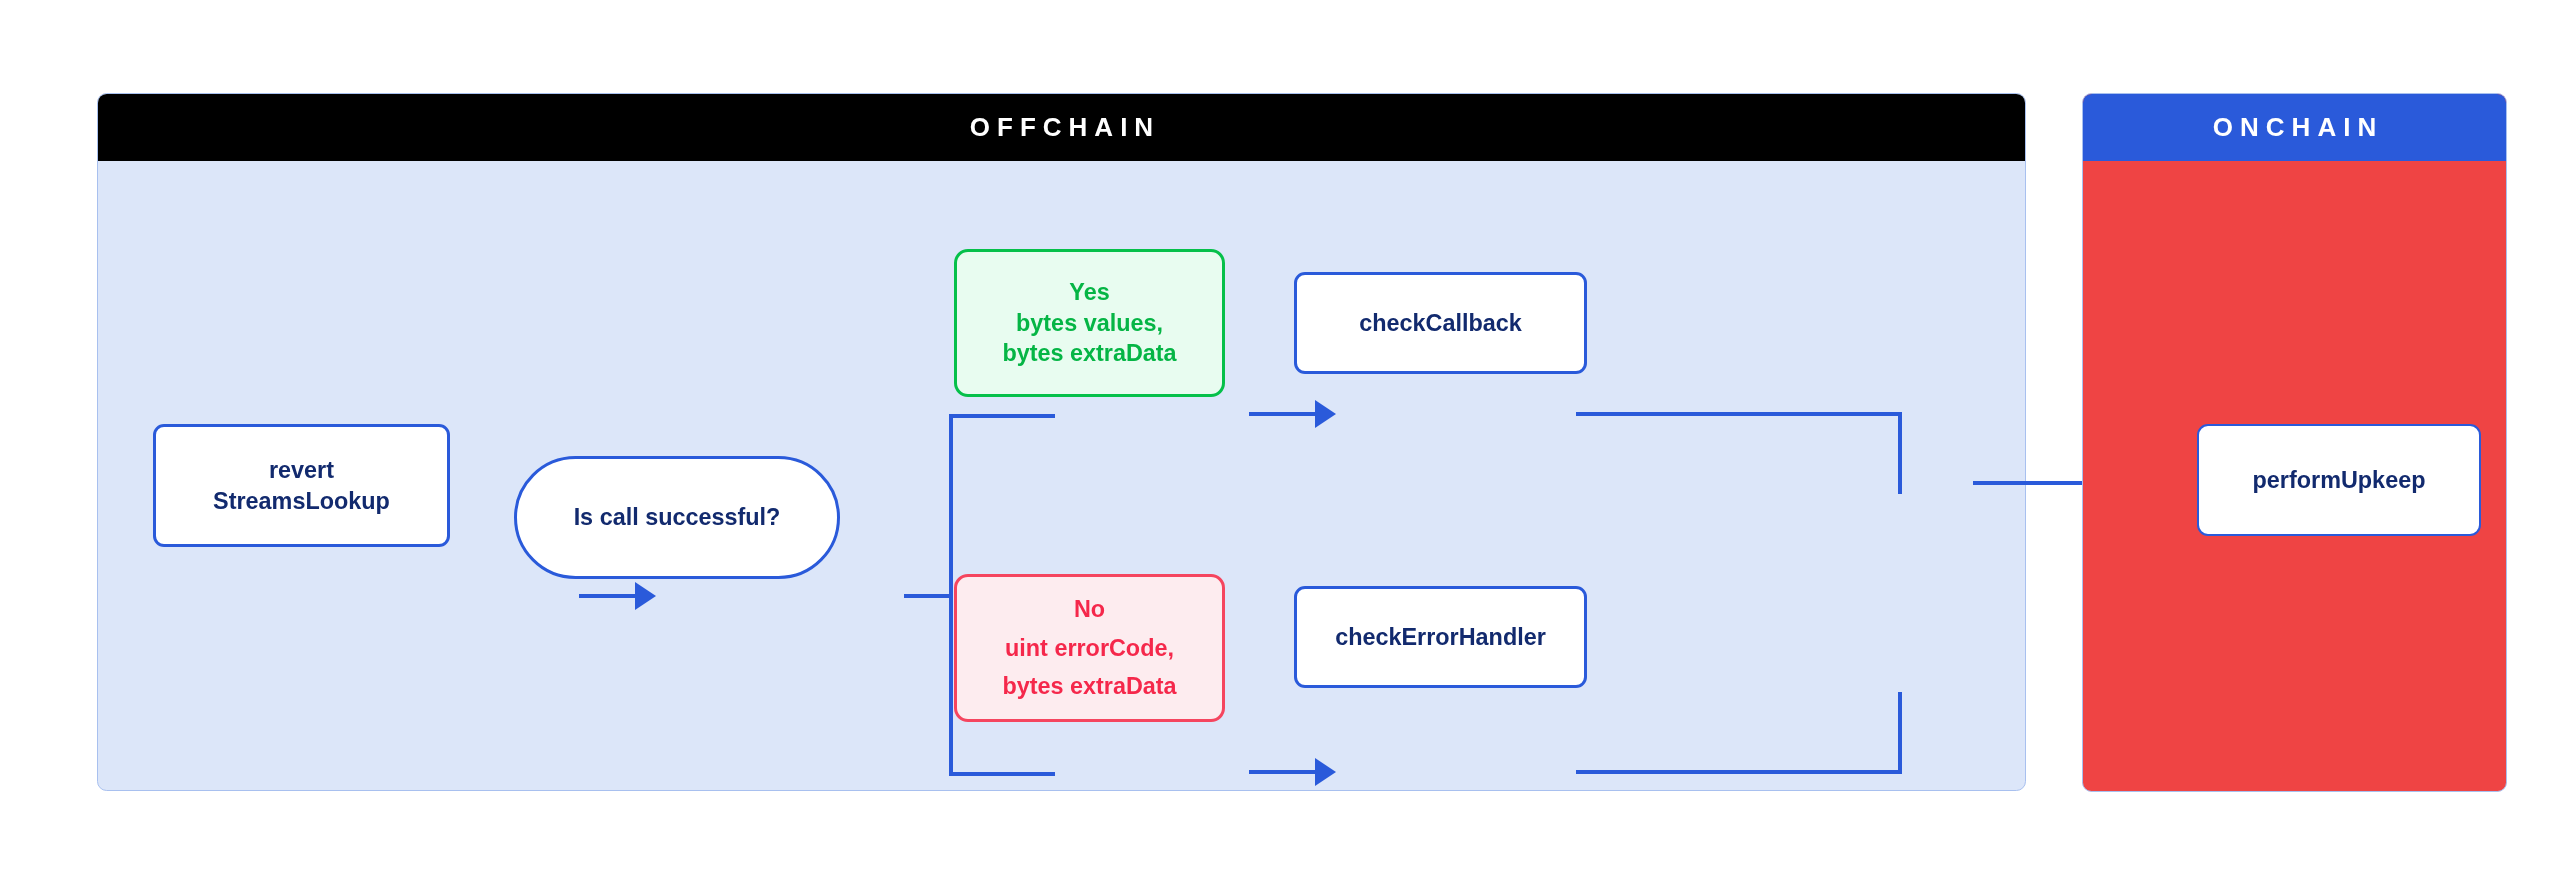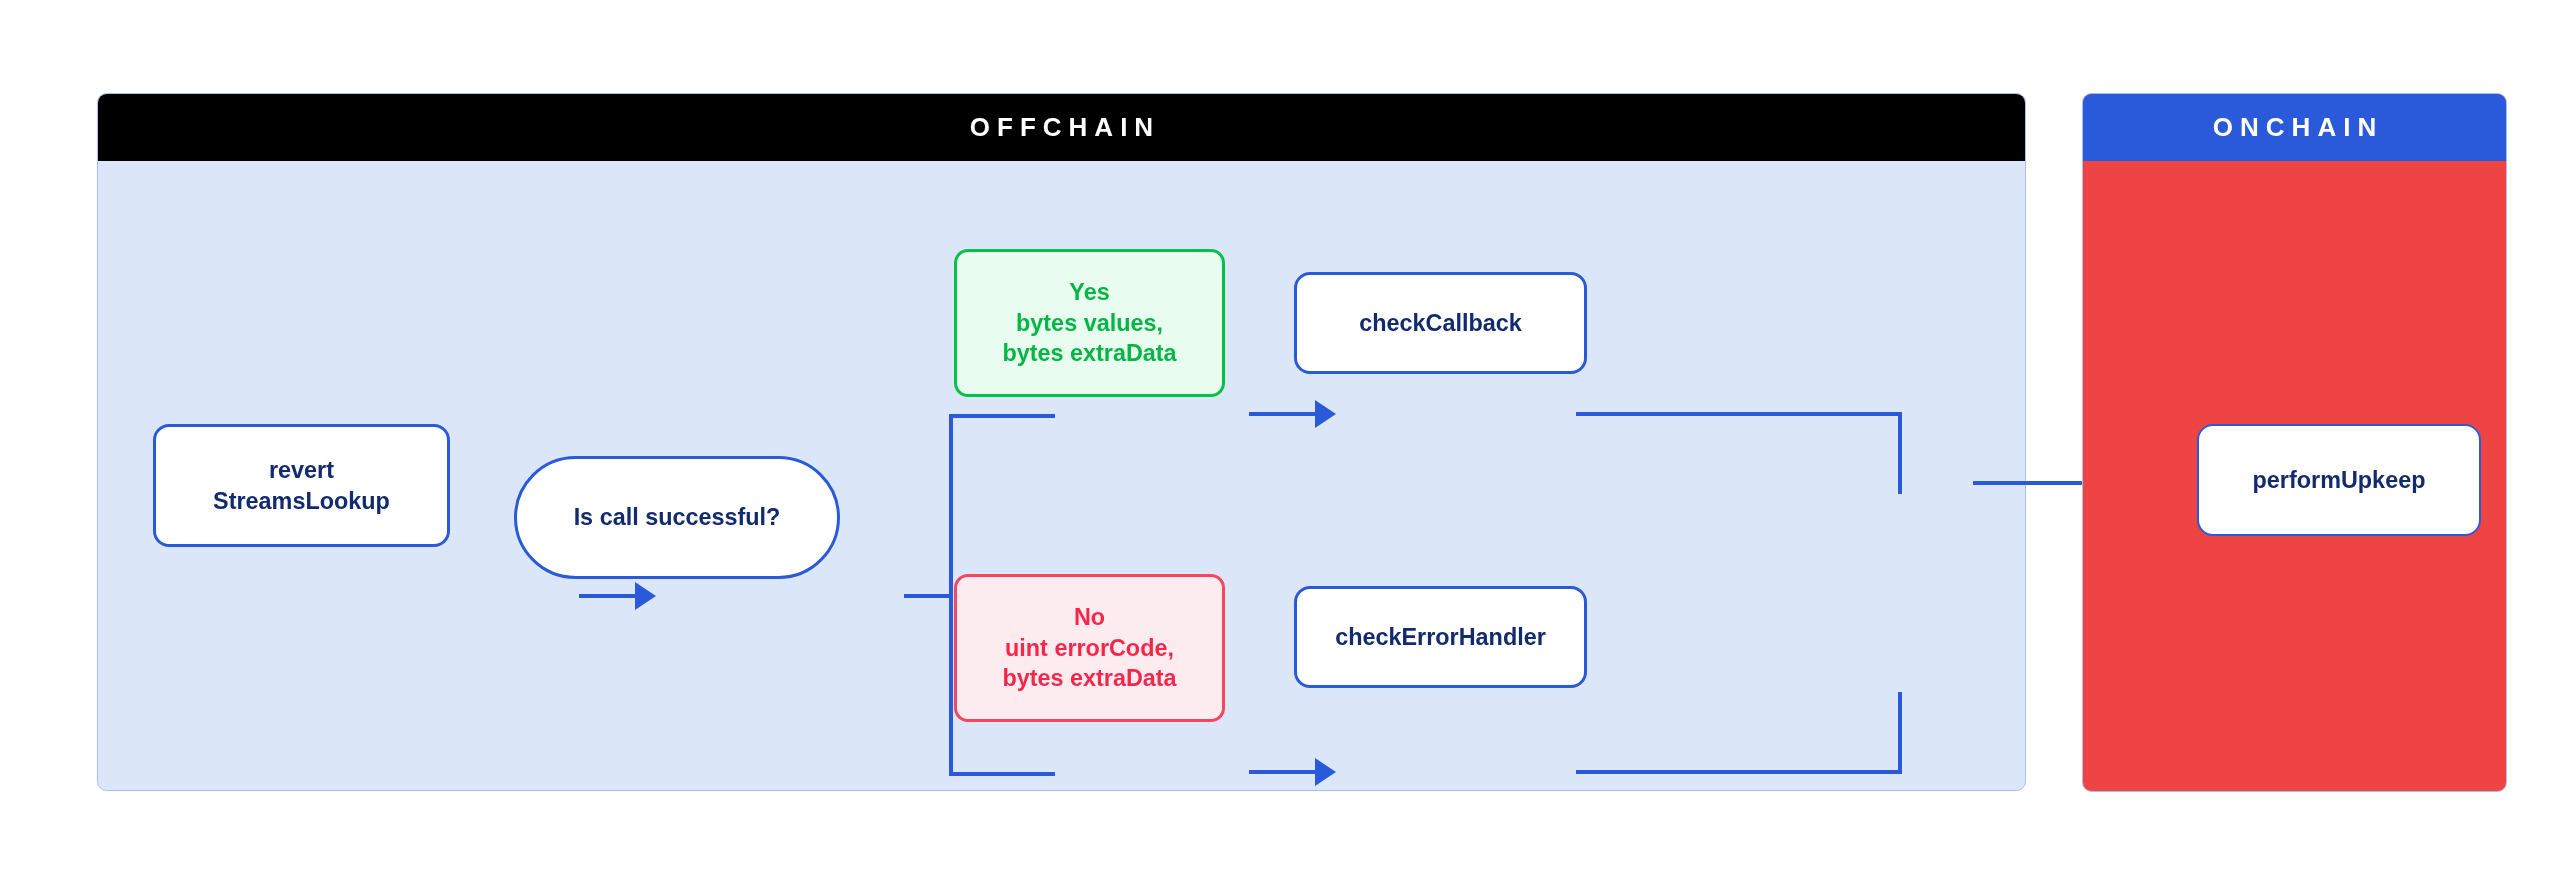--- a/index.html
+++ b/index.html
@@ -32,21 +32,21 @@
   #onchain-header{background:#2a5ada;}
 
   
   .node{
     position:absolute;box-sizing:border-box;
     display:flex;align-items:center;justify-content:center;
     text-align:center;font-weight:700;line-height:1.30;
     background:#ffffff;
   }
   .node.blue{
-    border:3.2px solid #2a5ada;border-radius:16px;
+    border:3.2px solid #2a5ada;border-radius:11px;
     color:#122a6e;font-size:23.4px;
   }
   .node.blue.thin{border-width:2.7px;}
   .node.pill{
     border:3.2px solid #2a5ada;border-radius:531px;
     color:#122a6e;font-size:23.4px;background:#fff;margin-top:32px;
   }
   .node.green{
     border:3.2px solid #05c04a;border-radius:14px;
     background:#e8fcf0;color:#05b545;font-size:23.4px;
@@ -105,21 +105,21 @@
   <div class="node pill" style="left:514px;top:424px;width:326px;height:123px;">
     <span>Is call successful?</span>
   </div>
 
   <div class="node green" style="left:954px;top:249px;width:271px;height:148px;flex-direction:column;">
     <span>Yes</span>
     <span>bytes values,</span>
     <span>bytes extraData</span>
   </div>
 
-  <div class="node red" style="left:954px;top:574px;width:271px;height:148px;flex-direction:column;">
+  <div class="node red" style="left:954px;top:574px;width:271px;height:148px;flex-direction:column;gap:8px;">
     <span>No</span>
     <span>uint errorCode,</span>
     <span>bytes extraData</span>
   </div>
 
   <div class="node blue" style="left:1294px;top:272px;width:293px;height:102px;">
     <span>checkCallback</span>
   </div>
 
   <div class="node blue" style="left:1294px;top:586px;width:293px;height:102px;">

